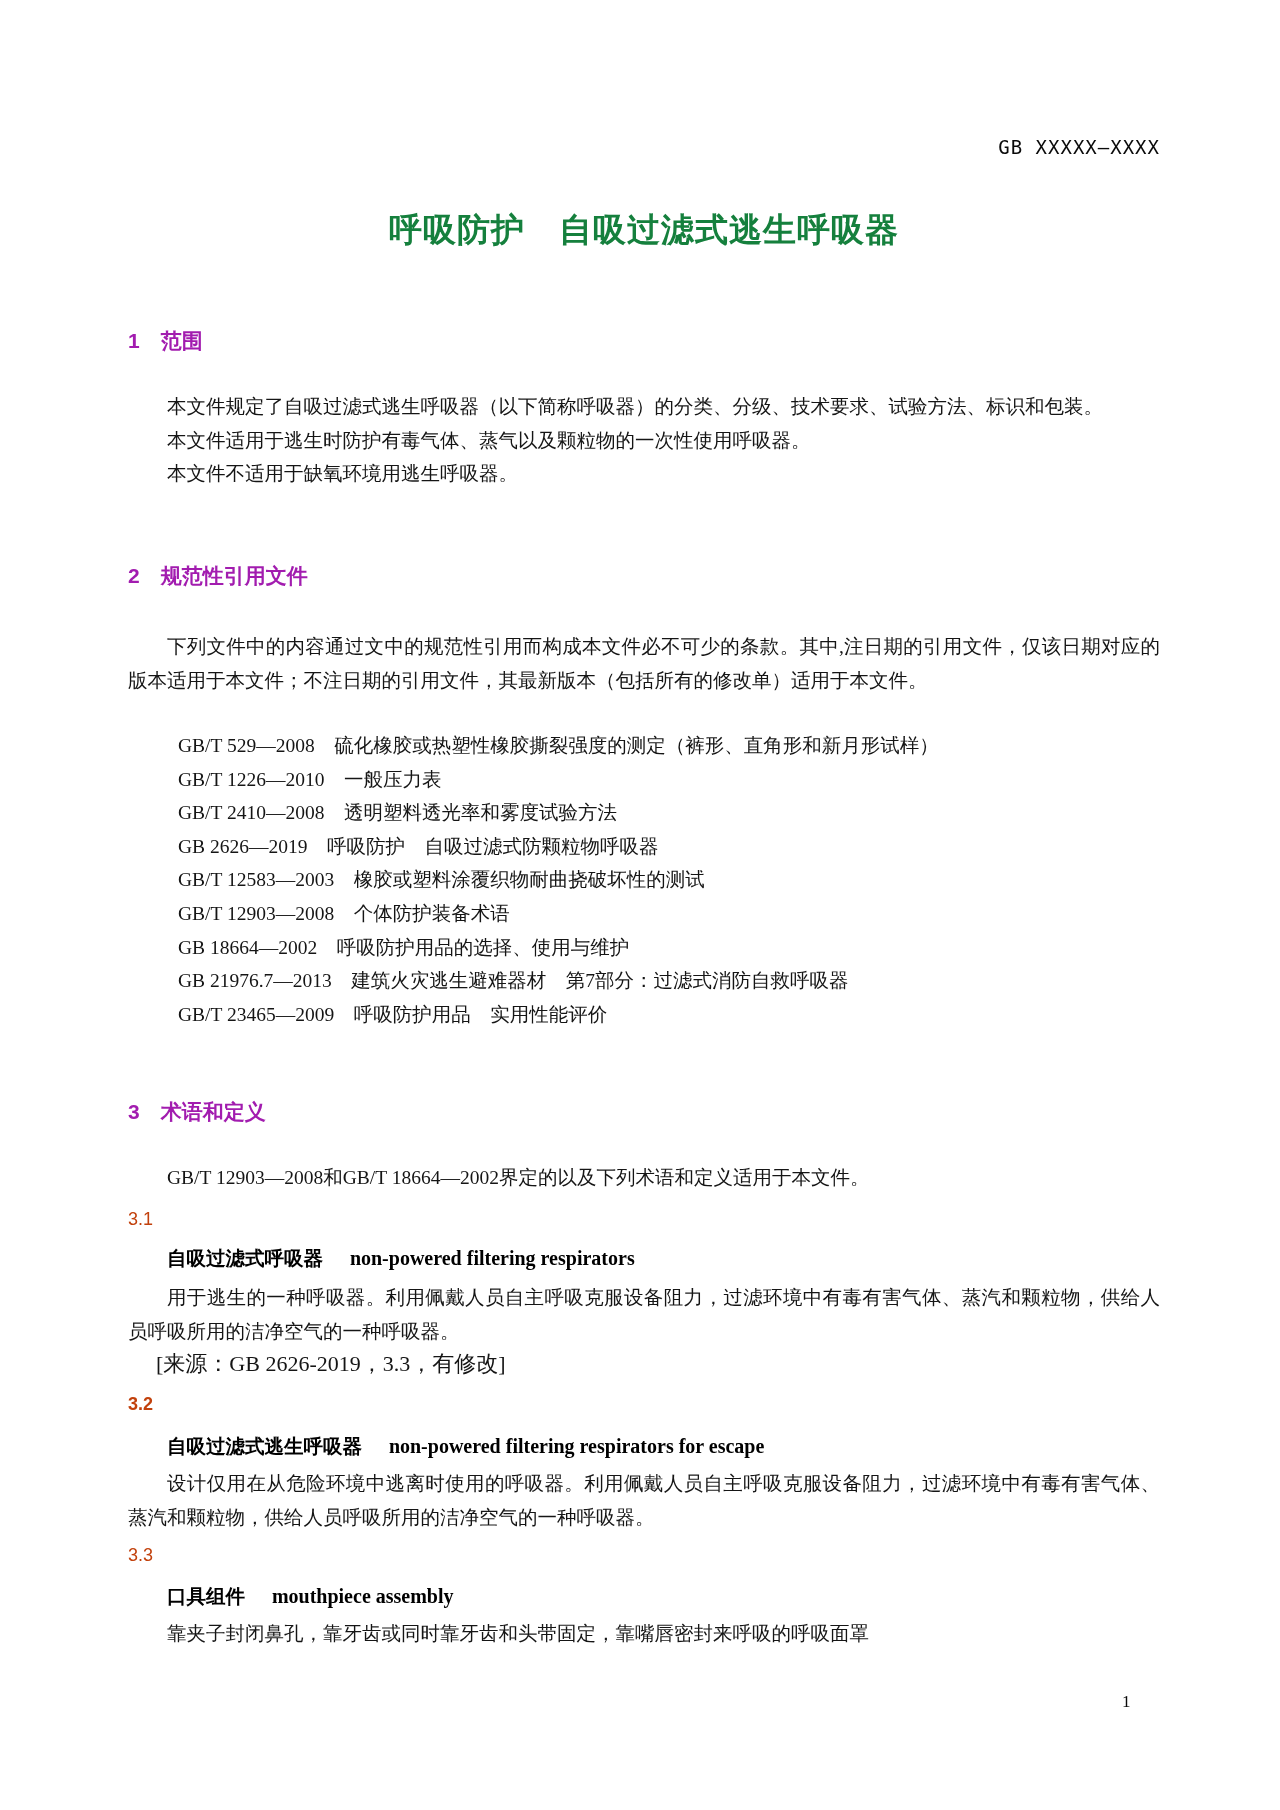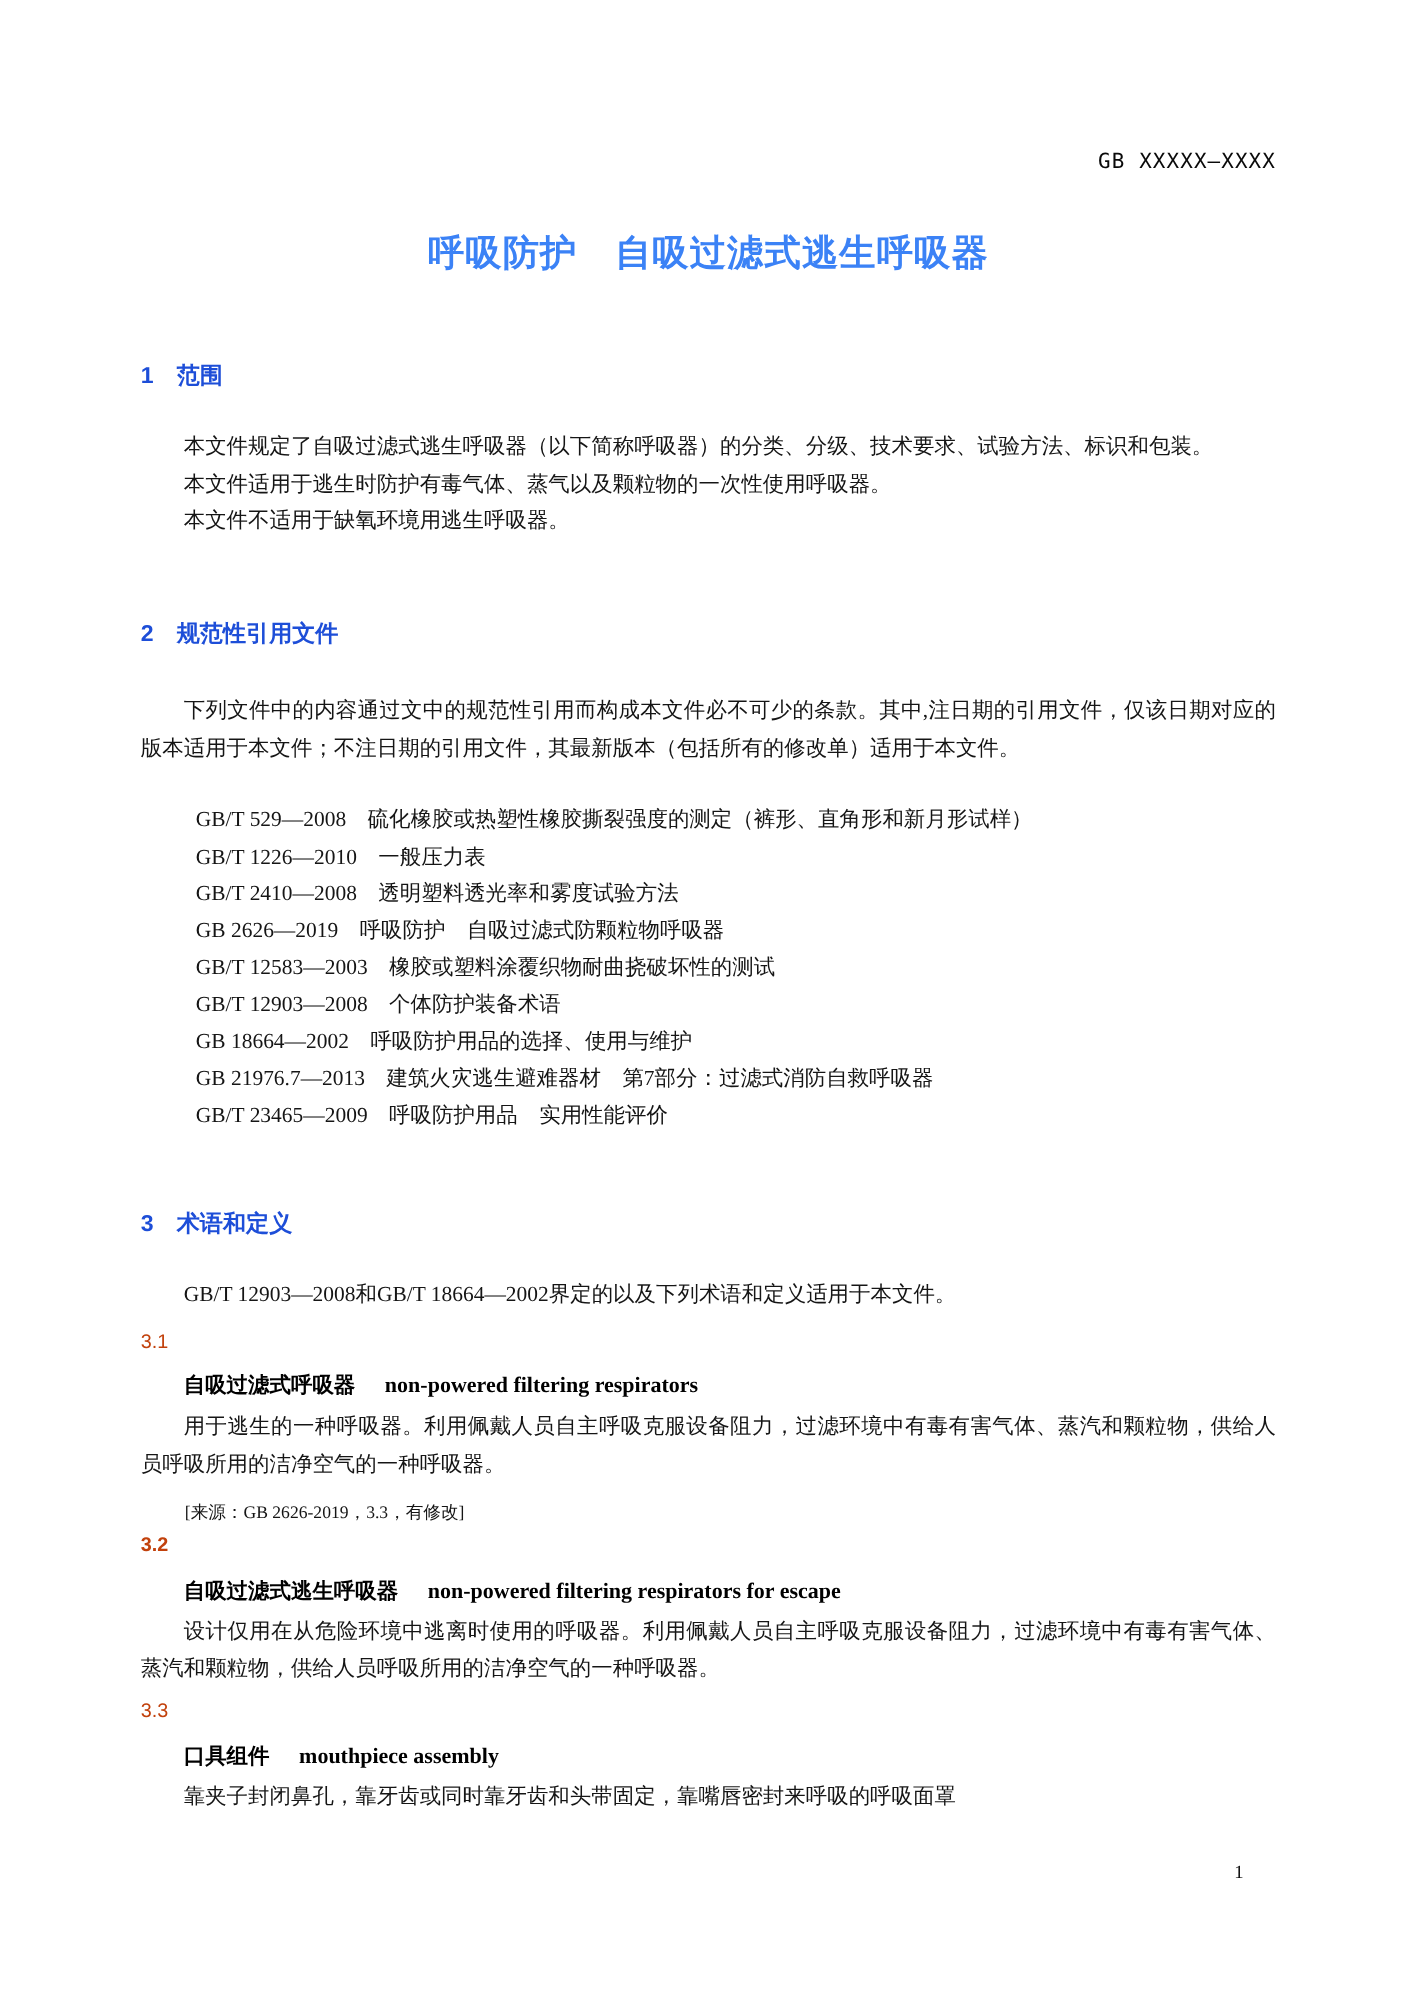--- a/index.html
+++ b/index.html
@@ -9,26 +9,26 @@
     font-family:"Liberation Serif","DejaVu Serif",serif;
   }
   .abs{position:absolute; left:128px; width:1032px;}
   .header-code{
     top:136px; text-align:right;
     font-family:"DejaVu Sans Mono","Liberation Mono",monospace;
     font-size:19px; letter-spacing:1px; color:#0a0a0a;
   }
   .doc-title{
     top:208px; text-align:center; font-weight:bold; font-size:33px;
-    font-family:"Liberation Sans","DejaVu Sans",sans-serif; color:#3b82f6;
+    font-family:"Liberation Sans","DejaVu Sans",sans-serif; color:#15803d;
     letter-spacing:1px;
   }
   .sec-heading{
     font-family:"Liberation Sans","DejaVu Sans",sans-serif;
-    font-weight:bold; font-size:21px; color:#1d4ed8; margin:0;
+    font-weight:bold; font-size:21px; color:#a21caf; margin:0;
   }
   .h1{top:327px;} .h2{top:562px;} .h3{top:1098px;}
   .body-text{
     font-size:19.5px; line-height:33.5px; text-align:justify; margin:0;
   }
   .indent{text-indent:2em;}
   .scope-block{top:390px;}
   .ref-intro{top:630px;}
   .ref-list{top:729px;}
   .ref-item{
@@ -46,22 +46,22 @@
   .term-zh{
     font-family:"Liberation Sans","DejaVu Sans",sans-serif;
     font-weight:bold; font-size:19.5px; color:#000;text-align:center;
   }
   .term-en{
     font-family:"Liberation Serif","DejaVu Serif",serif;
     font-weight:bold; font-size:20px; color:#000; margin-left:22px;
   }
   .d1{top:1281px;} .d2{top:1467px;} .d3{top:1617px;}
   .source-line{
-    top:1349px; font-size:16px; line-height:30px; padding-left:28px;
-    margin:12px; color:#151515;
+    top:1349px; font-size:22px; line-height:30px; padding-left:28px;
+    margin:0; color:#151515;
   }
   .page-number{
     position:absolute; left:1122px; top:1692px; width:40px;
     font-size:17px; color:#0a0a0a;
   }
 </style>
 </head>
 <body>
 
 <div class="page">

